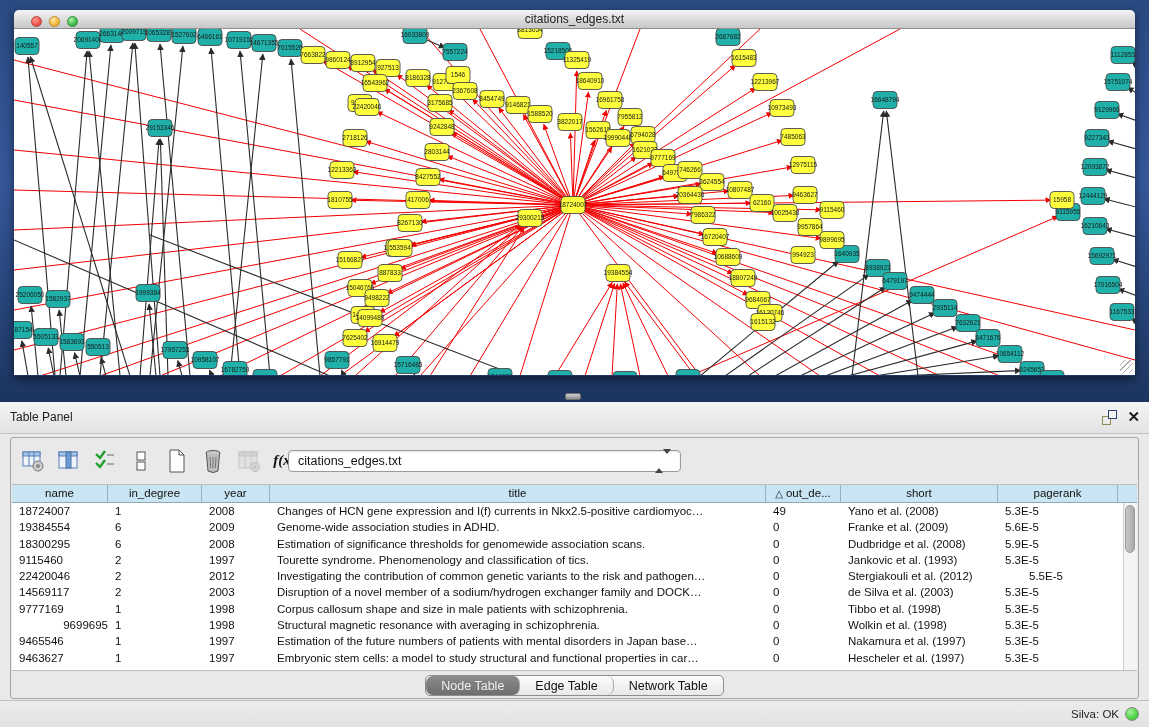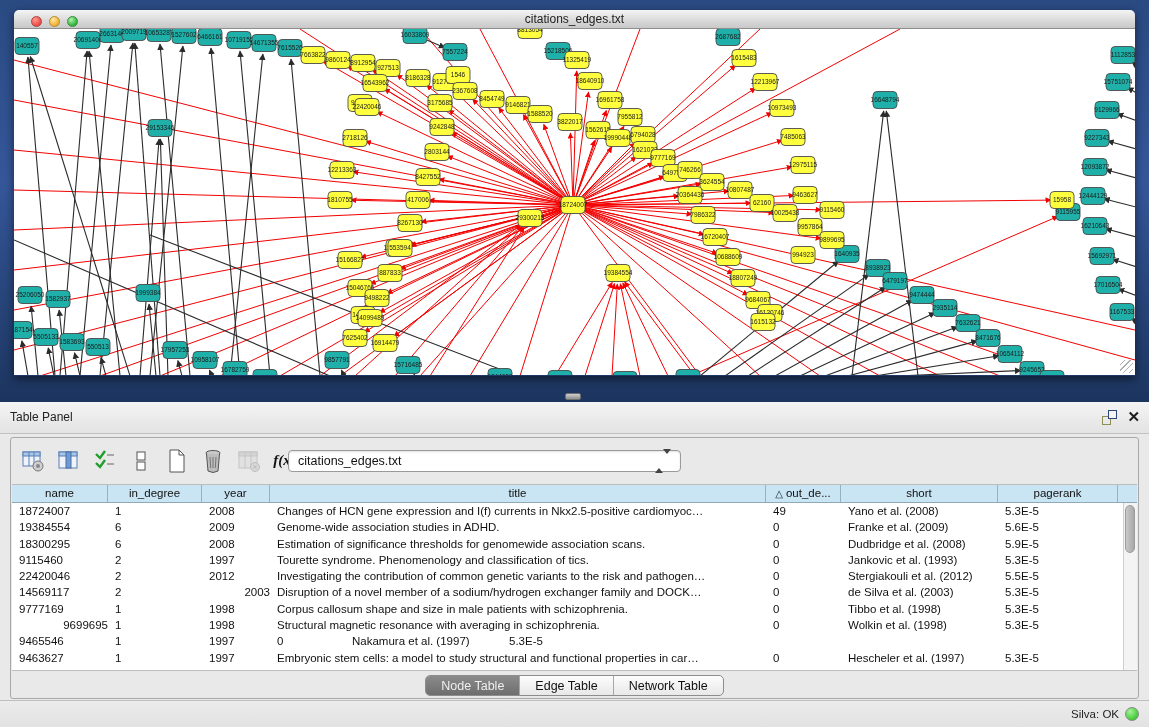--- a/index.html
+++ b/index.html
@@ -59,21 +59,21 @@
   .trow { display:flex; height:16.3px; }
   .td { font-size:11.5px; color:#111; line-height:16.3px; padding-left:7px;
         overflow:hidden; white-space:nowrap; flex:0 0 auto; }
   .vscroll { position:absolute; right:0px; top:18px; bottom:0; width:14px; background:#f4f4f4; border-left:1px solid #cfcfcf; }
   .vthumb { position:absolute; left:1px; top:2px; width:10px; height:48px; border-radius:5px;
             background:linear-gradient(90deg,#c9c9c9,#a8a8a8); border:1px solid #9b9b9b; }
 
   .tabs-row { position:absolute; left:0; right:0; top:237px; text-align:center; }
   .segmented { display:inline-flex; border:1px solid #8d8d8d; border-radius:5px; overflow:hidden;
                background:linear-gradient(180deg,#fdfdfd,#e8e8e8); height:21px; }
-  .seg { font-size:12.5px; color:#111; padding:0 15px; line-height:20px; border-right:1px solid #a8a8a8; }
+  .seg { font-size:12.5px; color:#111; padding:0 15px; line-height:20px; border-right:1px solid #a8a8a8;border-radius:7px; }
   .seg:last-child { border-right:none; }
   .seg.active { background:linear-gradient(180deg,#8b8b8b,#6e6e6e); color:#efefef; }
 
   .statusbar { position:absolute; left:0; top:700px; width:1149px; height:27px;
                background:linear-gradient(180deg,#ececec,#e2e2e2); border-top:1px solid #bfbfbf; }
   .mem { position:absolute; right:30px; top:7px; font-size:11.5px; color:#222; }
   .memdot { position:absolute; right:10px; top:6px; width:14px; height:14px; border-radius:50%;
             background:radial-gradient(circle at 35% 30%, #a8f09a, #4fd344 60%, #2fae2c); border:1px solid #8a8a8a; }
 </style>
 </head>
@@ -891,26 +891,26 @@
             <div class="td" style="width: 157px;">Jankovic et al. (1993)</div>
             <div class="td" style="width: 120px;">5.3E-5</div>
           </div>
           <div class="trow">
             <div class="td" style="width: 96px;">22420046</div>
             <div class="td" style="width: 94px;">2</div>
             <div class="td" style="width: 68px;">2012</div>
             <div class="td" style="width: 496px;">Investigating the contribution of common genetic variants to the risk and pathogen…</div>
             <div class="td" style="width: 75px;">0</div>
             <div class="td" style="width: 157px;">Stergiakouli et al. (2012)</div>
-            <div class="td" style="width: 120px;">5.5E-5</div>
+            <div class="td" style="width: 120px; margin-left: 24px;">5.5E-5</div>
           </div>
           <div class="trow">
             <div class="td" style="width: 96px;">14569117</div>
             <div class="td" style="width: 94px;">2</div>
-            <div class="td" style="width: 68px; text-align: right;">2003</div>
+            <div class="td" style="width: 68px;">2003</div>
             <div class="td" style="width: 496px;">Disruption of a novel member of a sodium/hydrogen exchanger family and DOCK…</div>
             <div class="td" style="width: 75px;">0</div>
             <div class="td" style="width: 157px;">de Silva et al. (2003)</div>
             <div class="td" style="width: 120px;">5.3E-5</div>
           </div>
           <div class="trow">
             <div class="td" style="width: 96px;">9777169</div>
             <div class="td" style="width: 94px;">1</div>
             <div class="td" style="width: 68px;">1998</div>
             <div class="td" style="width: 496px;">Corpus callosum shape and size in male patients with schizophrenia.</div>
@@ -924,20 +924,21 @@
             <div class="td" style="width: 68px;">1998</div>
             <div class="td" style="width: 496px;">Structural magnetic resonance with averaging in schizophrenia.</div>
             <div class="td" style="width: 75px;">0</div>
             <div class="td" style="width: 157px;">Wolkin et al. (1998)</div>
             <div class="td" style="width: 120px;">5.3E-5</div>
           </div>
           <div class="trow">
             <div class="td" style="width: 96px;">9465546</div>
             <div class="td" style="width: 94px;">1</div>
             <div class="td" style="width: 68px;">1997</div>
+            <div class="td" style="width: 496px;">Estimation of the future numbers of patients with mental disorders in Japan base…</div>
             <div class="td" style="width: 75px;">0</div>
             <div class="td" style="width: 157px;">Nakamura et al. (1997)</div>
             <div class="td" style="width: 120px;">5.3E-5</div>
           </div>
           <div class="trow">
             <div class="td" style="width: 96px;">9463627</div>
             <div class="td" style="width: 94px;">1</div>
             <div class="td" style="width: 68px;">1997</div>
             <div class="td" style="width: 496px;">Embryonic stem cells: a model to study structural and functional properties in car…</div>
             <div class="td" style="width: 75px;">0</div>

